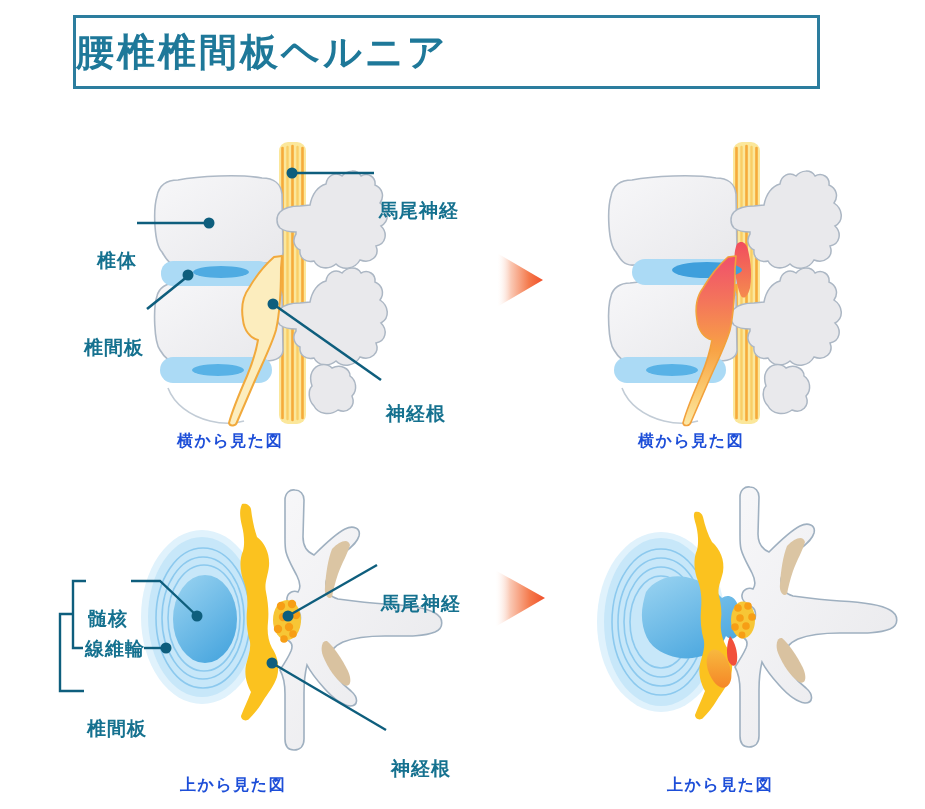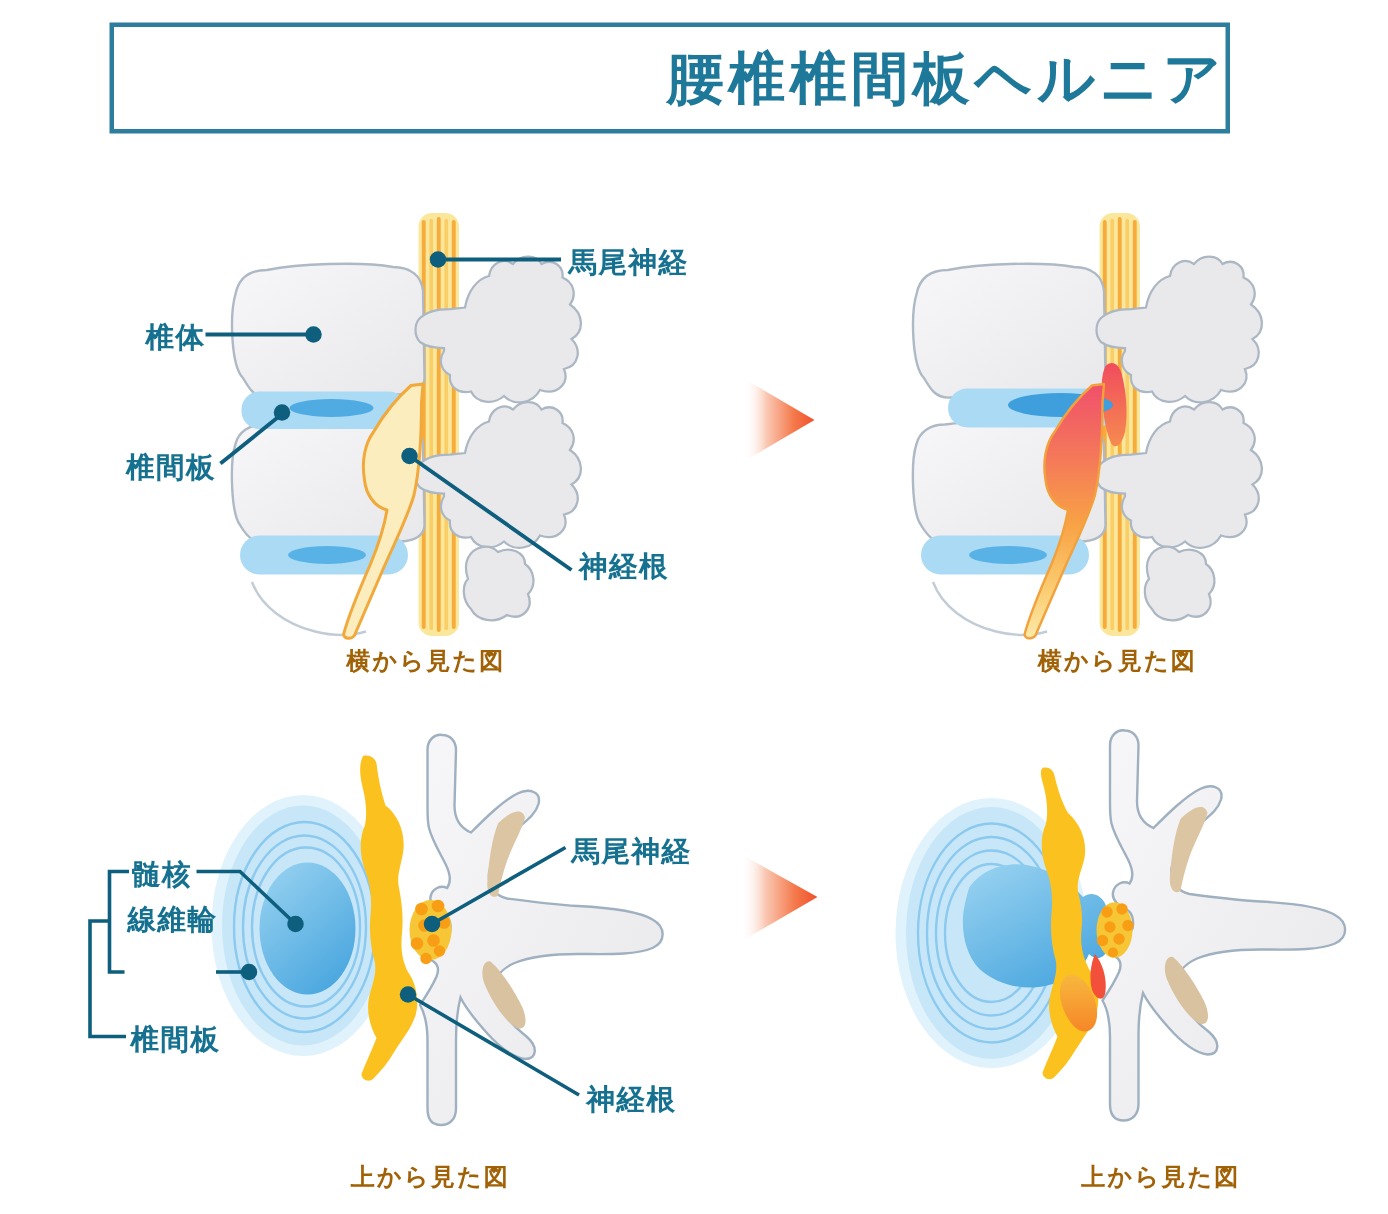--- a/index.html
+++ b/index.html
@@ -1,25 +1,25 @@
 <!DOCTYPE html>
 <html><head>
 <meta charset="utf-8">
 <style>
   html,body{margin:0;padding:0;background:#fff;}
   .stage{position:relative;width:925px;height:809px;background:#ffffff;overflow:hidden;
          font-family:"Liberation Sans",sans-serif;}
   .title-box{position:absolute;left:73px;top:15px;width:741px;height:68px;
              border:3px solid #2C7D9E;background:#fff;
-             display:flex;align-items:center;justify-content:flex-end;}
+             display:flex;align-items:center;justify-content:flex-start;}
   .title-text{font-size:38px;font-weight:bold;color:#1E7899;letter-spacing:3px;}
   .lbl{position:absolute;color:#15718F;font-weight:bold;font-size:19px;
-       letter-spacing:1px;white-space:nowrap;}
-  .cap{position:absolute;color:#a16207;font-weight:bold;font-size:16px;
-       letter-spacing:1.5px;width:160px;text-align:right;white-space:nowrap;}
+       letter-spacing:1px;white-space:nowrap;margin-top:36px;}
+  .cap{position:absolute;color:#1d4ed8;font-weight:bold;font-size:16px;
+       letter-spacing:1.5px;width:160px;text-align:left;white-space:nowrap;}
   svg{position:absolute;left:0;top:0;}
 </style>
 </head>
 <body>
 
 <div class="stage">
 
   <svg width="925" height="809" viewBox="0 0 925 809">
     <defs>
       <linearGradient id="gradBody" x1="0" y1="0" x2="1" y2="1">

